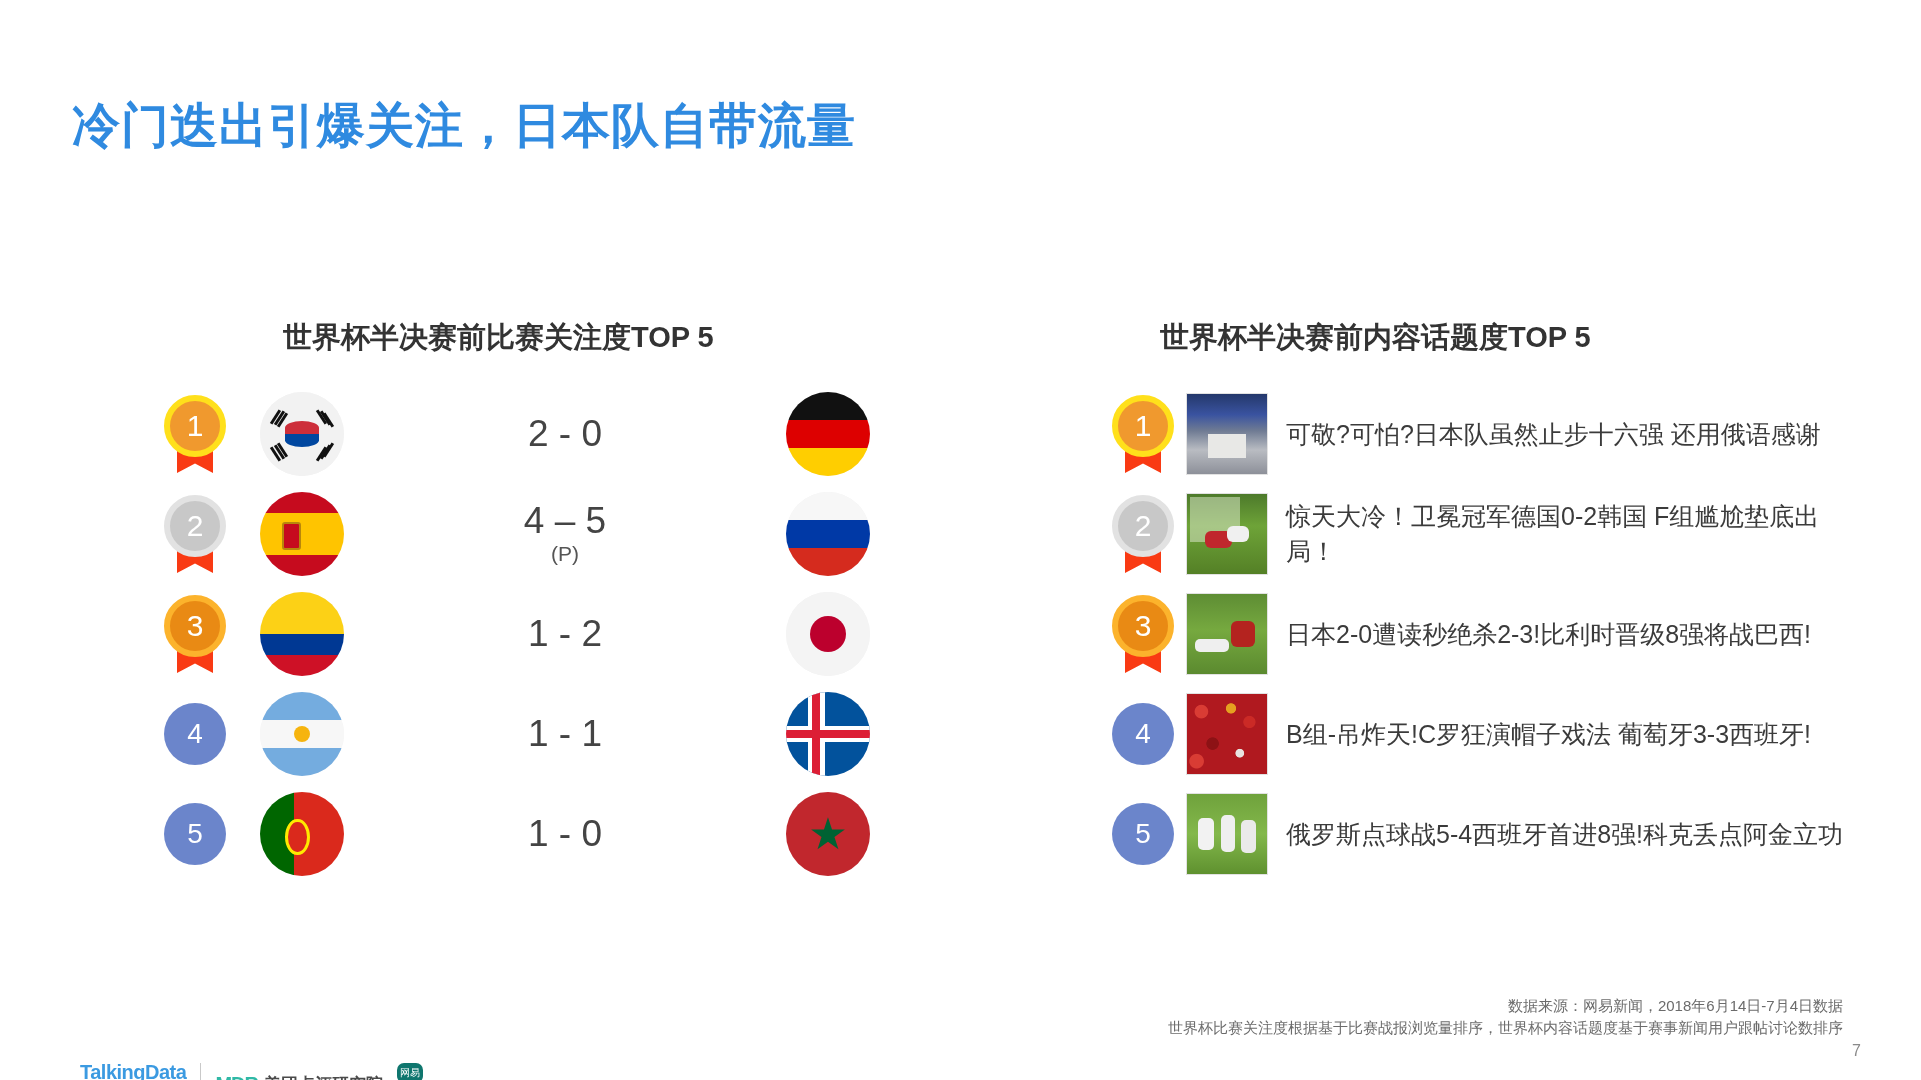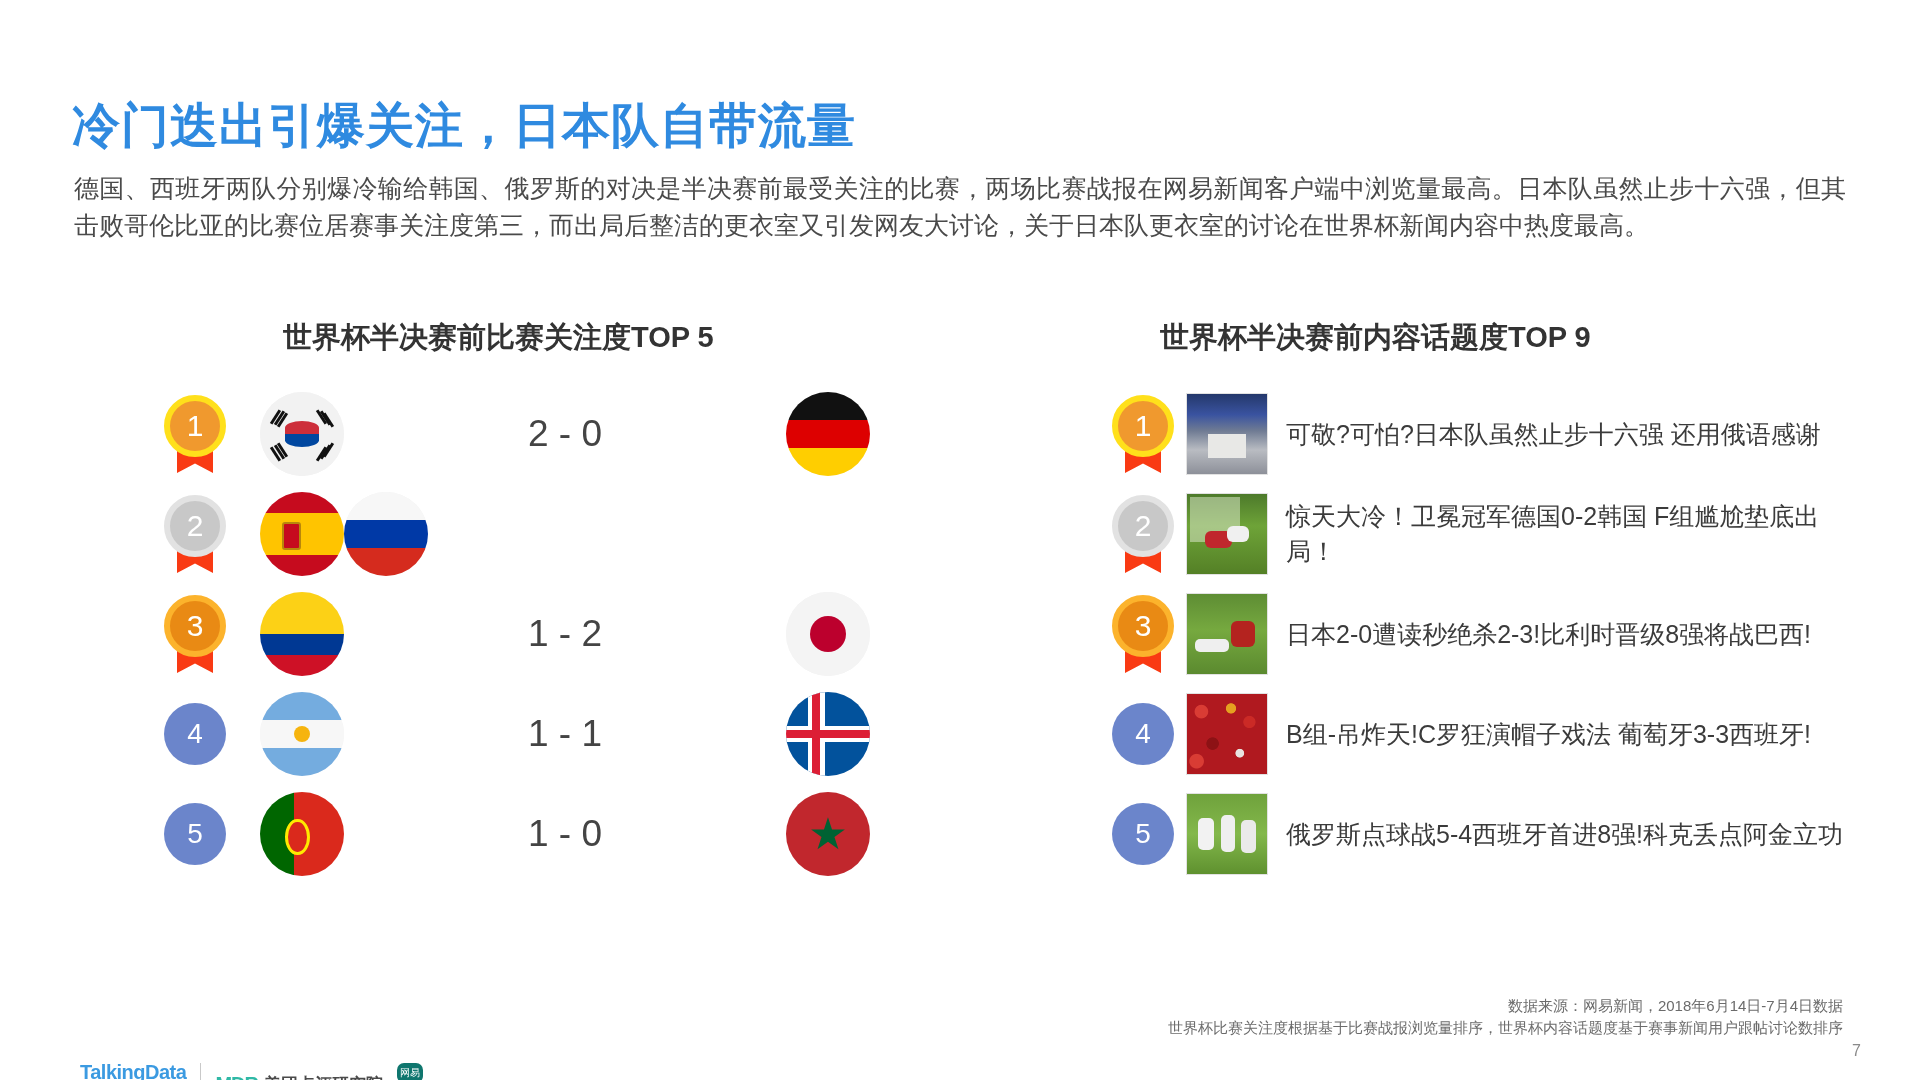--- a/index.html
+++ b/index.html
@@ -176,24 +176,23 @@
      color:#fff;font-size:10px;display:flex;align-items:center;justify-content:center;}
   .logo-netease .t{font-size:17px;font-weight:bold;color:#4a4a4a;margin-top:42px;}
   .divider{width:1px;height:20px;background:#c9c9c9;}
 </style>
 </head>
 <body>
 
 <div class="slide">
 
   <div class="title">冷门迭出引爆关注，日本队自带流量</div>
-  <div class="lead">德国、西班牙两队分别爆冷输给韩国、俄罗斯的对决是半决赛前最受关注的比赛，两场比赛战报在网易新闻客户端中浏览量最高。日本队虽然止步十六强，但其击败哥伦比亚的比赛位居赛事关注度第三，而出局后整洁的更衣室又引发网友大讨论，关于日本队更衣室的讨论在世界杯新闻内容中热度最高。</div>
 
   <div class="panel-title" id="left-panel-title">世界杯半决赛前比赛关注度TOP 5</div>
-  <div class="panel-title" id="right-panel-title">世界杯半决赛前内容话题度TOP 9</div>
+  <div class="panel-title" id="right-panel-title">世界杯半决赛前内容话题度TOP 5</div>
 
   <div class="match-list">
 
     <div class="match-row">
       <div class="medal-cell">
         <div class="medal gold">
           <div class="disc">1</div>
           <div class="ribbon"></div>
         </div>
       </div>
@@ -231,20 +230,24 @@
           <div class="disc">2</div>
           <div class="ribbon"></div>
         </div>
       </div>
       <div class="flag spain">
         <div class="b1"></div>
           <div class="b2"></div>
           <div class="b3"></div>
           <div class="crest"></div>
       </div>
+      <div class="score">
+        <span>4 – 5</span>
+        <span class="pen">(P)</span>
+      </div>
       <div class="flag russia">
         <div class="b1"></div>
           <div class="b2"></div>
           <div class="b3"></div>
       </div>
     </div>
 
     <div class="match-row">
       <div class="medal-cell">
         <div class="medal bronze">

